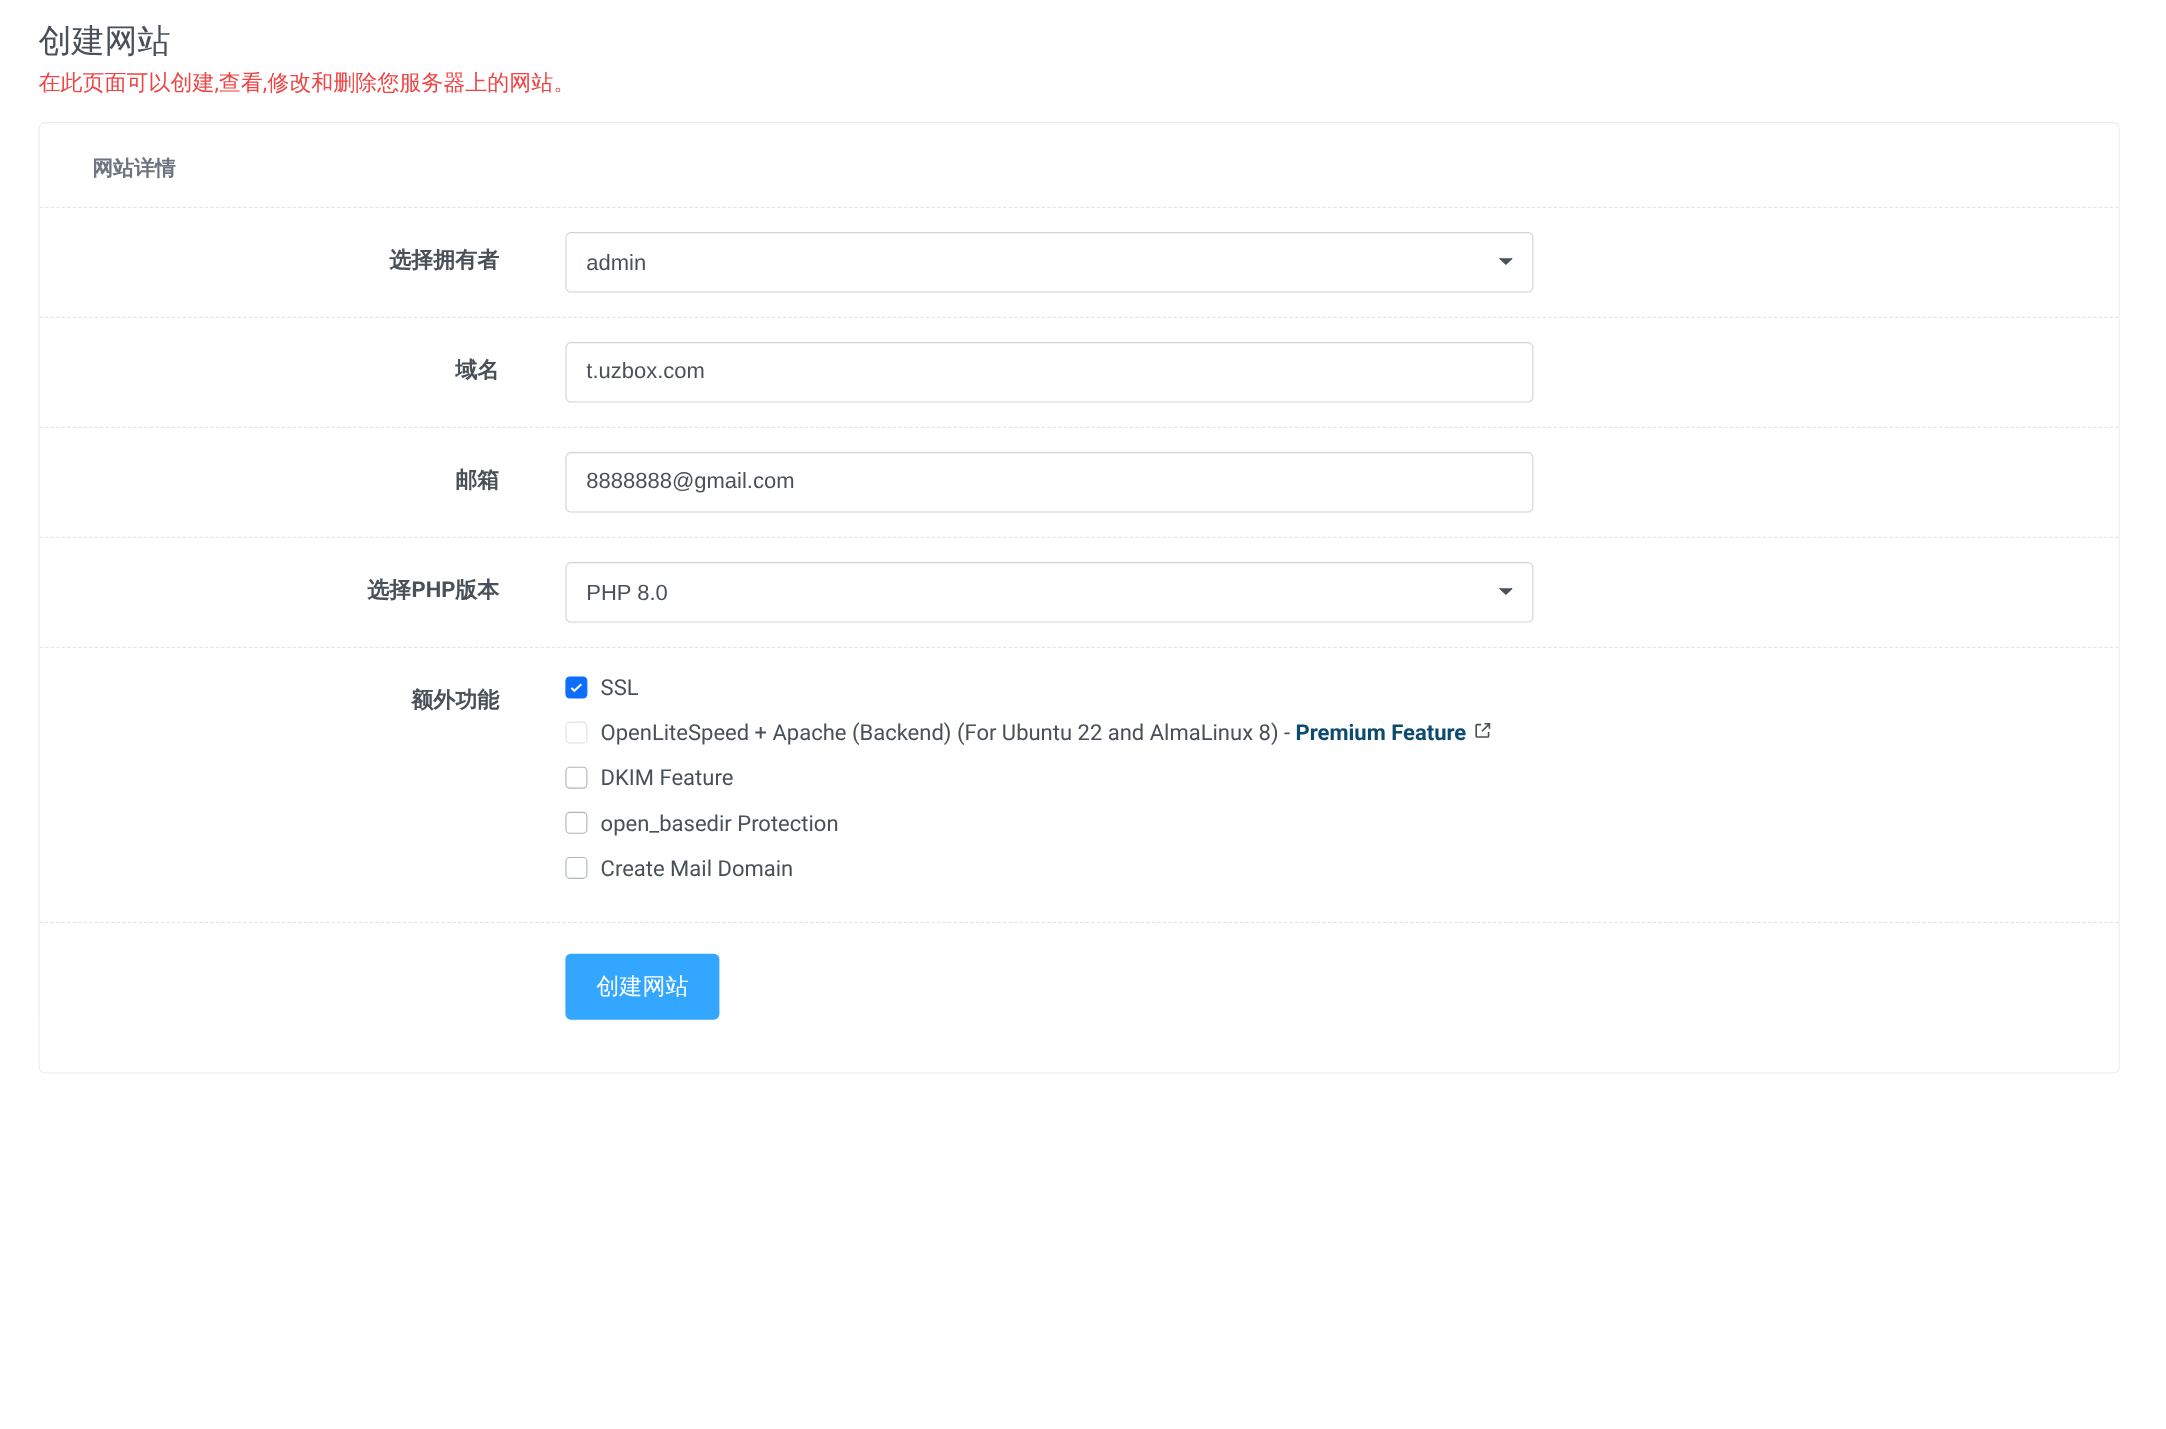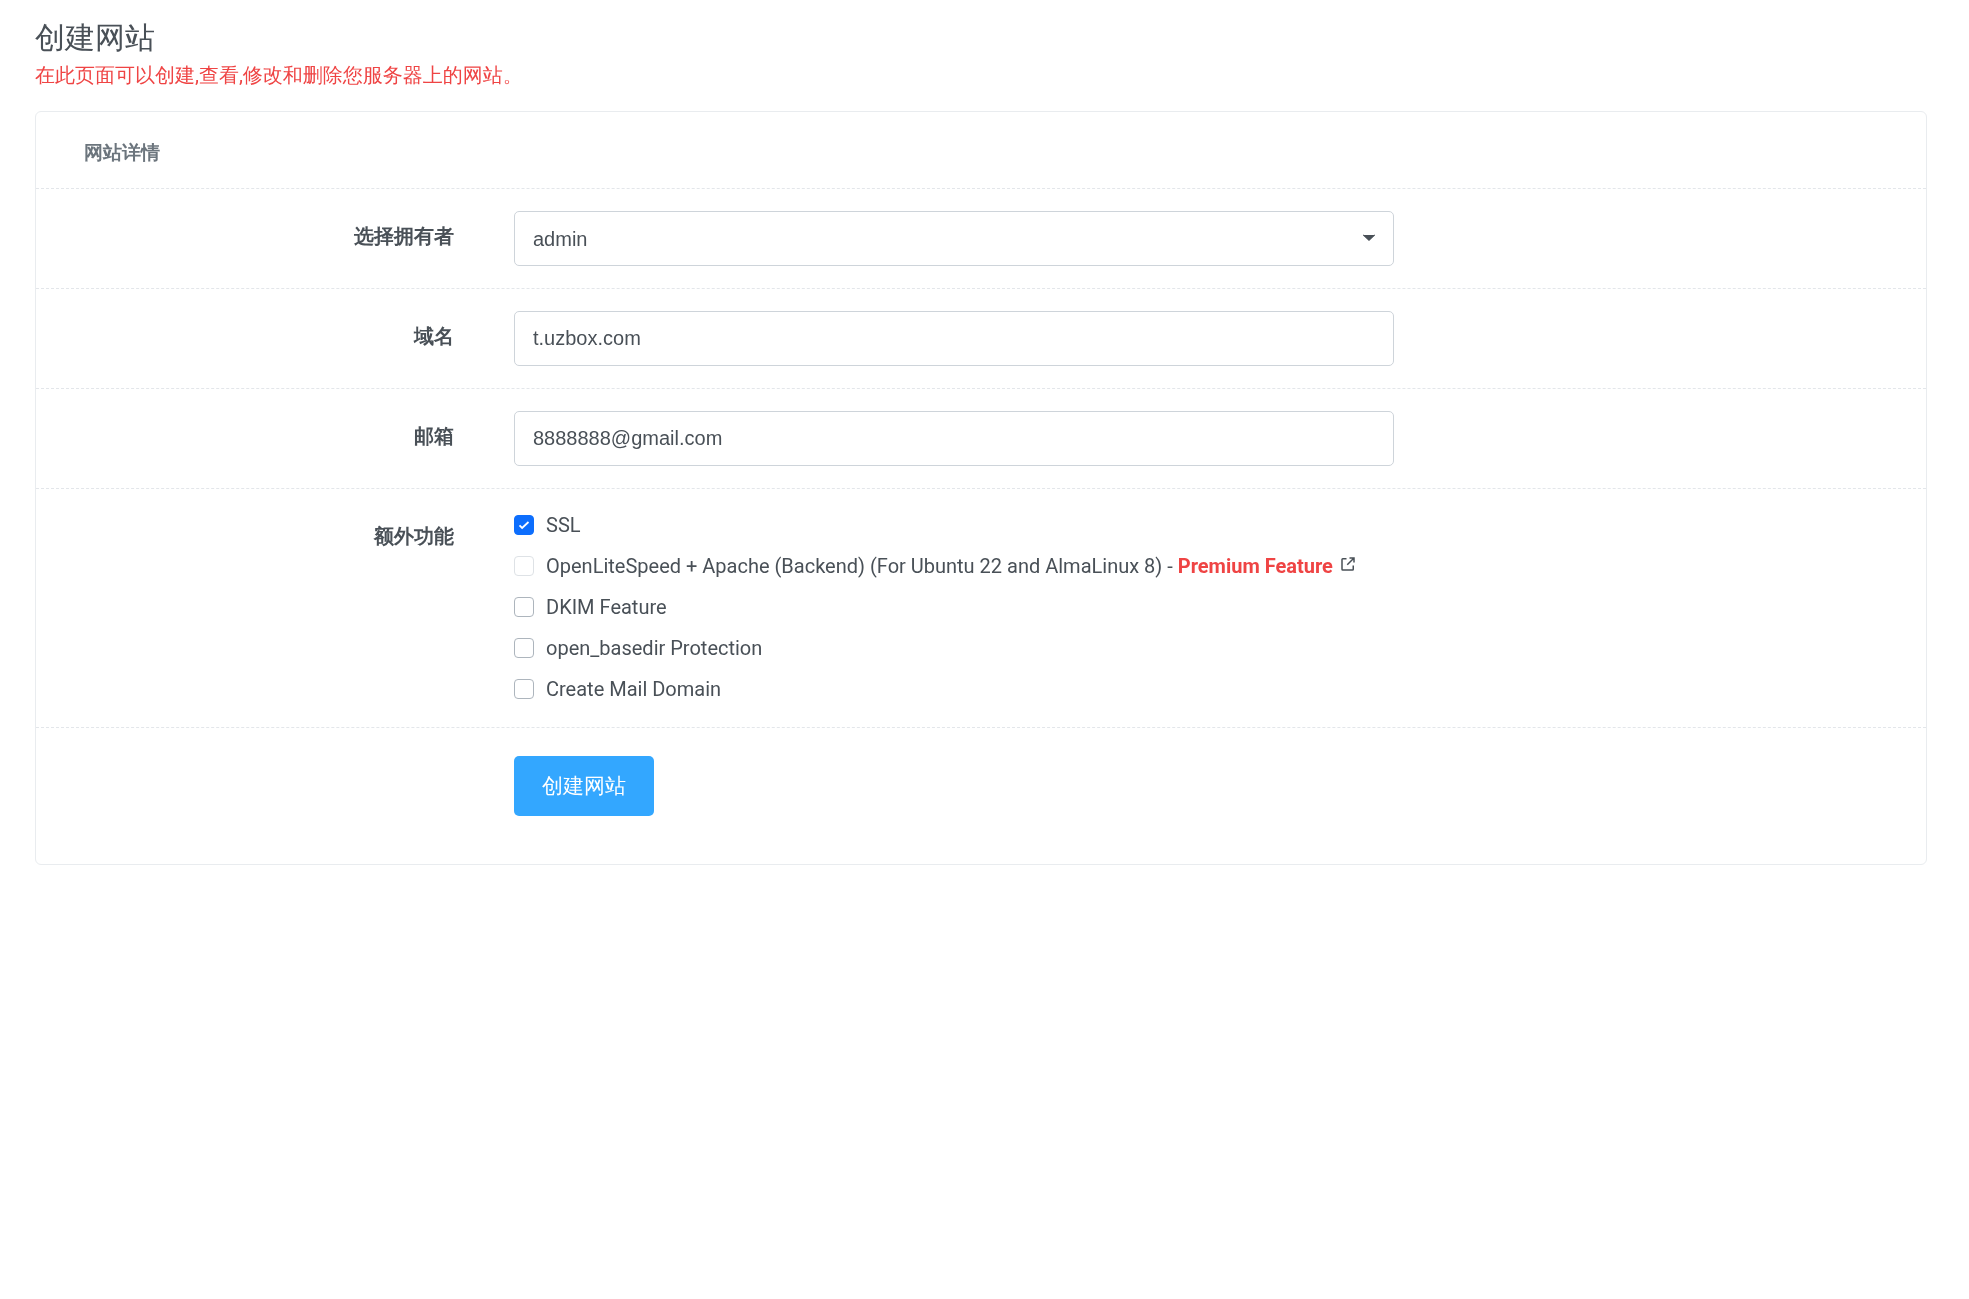--- a/index.html
+++ b/index.html
@@ -88,21 +88,21 @@
     text-align: right;
   }
   .check-item {
     display: flex;
     align-items: center;
     gap: 12px;
     margin-bottom: 17px;
     font-size: 20px;
     color: #495057;
   }
-  .check-item:last-child { margin-bottom: 4px; }
+  .check-item:last-child { margin-bottom: 15px; }
   .checkbox {
     width: 20px;
     height: 20px;
     flex: 0 0 20px;
     border: 1.5px solid #adb5bd;
     border-radius: 4px;
     display: inline-flex;
     align-items: center;
     justify-content: center;
     cursor: pointer;
@@ -115,21 +115,21 @@
   }
   .checkbox.disabled {
     border-color: #dee2e6;
     background: #fff;
     cursor: default;
   }
   .checkbox svg { display: block; }
   .premium-link {
     font-size: 20px;
     font-weight: 700;
-    color: #ef4444;
+    color: #0c4a6e;
     display: inline-flex;
     align-items: center;
     gap: 6px;
     cursor: pointer;
   }
   .ext-icon { color: #495057; }
   .btn-primary {
     background: #33a7ff;
     color: #fff;
     border: none;
@@ -189,20 +189,37 @@
 
     <div class="form-row">
       <div class="form-label-col">
         <span class="form-label">邮箱</span>
       </div>
       <div class="form-field-col">
         <input type="text" class="form-control" value="8888888@gmail.com" style="">
       </div>
     </div>
 
+    <div class="form-row">
+      <div class="form-label-col">
+        <span class="form-label">选择PHP版本</span>
+      </div>
+      <div class="form-field-col">
+        <div class="select-wrap">
+          <select class="form-control">
+            <option>PHP 8.0</option>
+          </select>
+          <span class="select-caret">
+            <svg width="14" height="14" viewBox="0 0 16 16">
+                <path fill="currentColor" d="M1.5 5l6.5 6 6.5-6" stroke="currentColor" stroke-width="1.4"></path>
+              </svg>
+          </span>
+        </div>
+      </div>
+    </div>
 
     <div class="form-row">
       <div class="form-label-col">
         <span class="form-label">额外功能</span>
       </div>
       <div class="form-field-col checks-col">
 
         <div class="check-item">
           <span class="checkbox checked">
             <svg width="12" height="12" viewBox="0 0 16 16">

